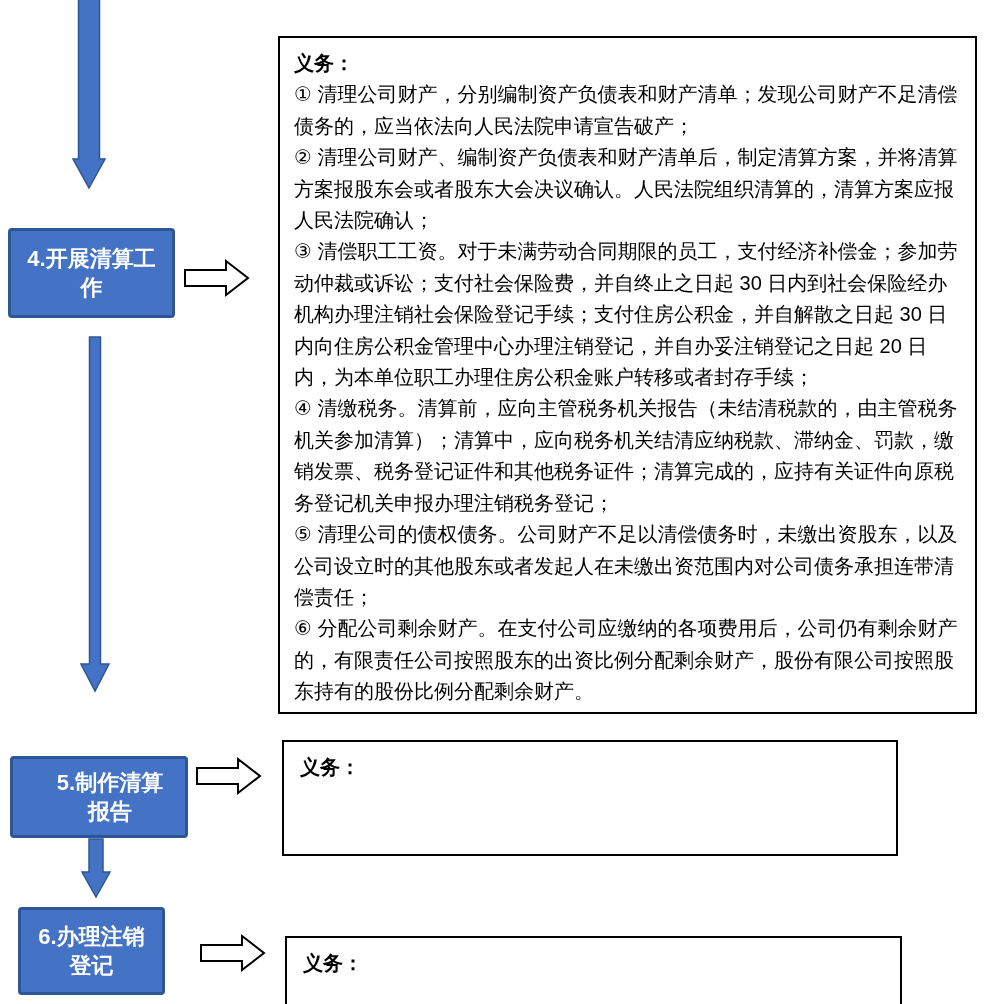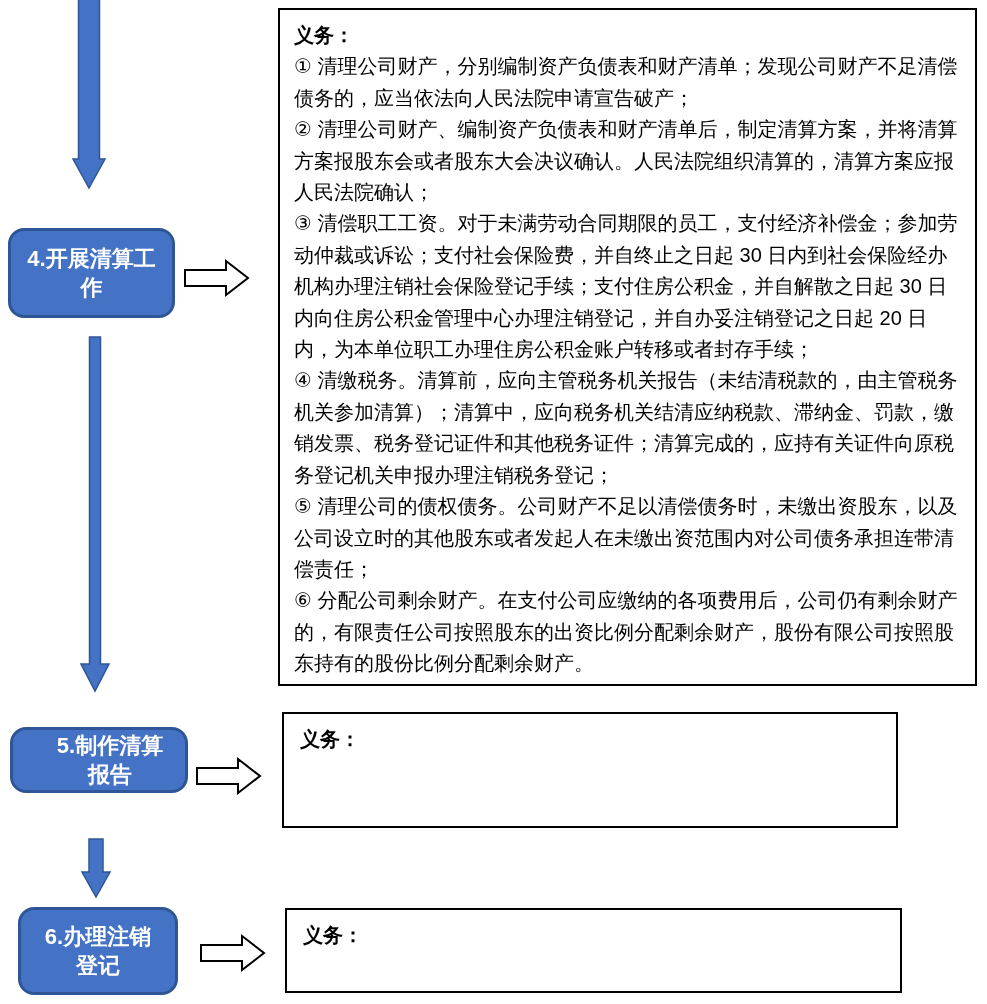--- a/index.html
+++ b/index.html
@@ -3,41 +3,42 @@
 <meta charset="utf-8">
 <style>
   html,body{margin:0;padding:0;background:#ffffff;}
   body{font-family:"Liberation Sans","DejaVu Sans",sans-serif;color:#000;}
   .canvas{position:relative;width:987px;height:1004px;background:#fff;overflow:hidden;}
 
   .node{
     position:absolute;
     background:#4472C4;
     border:3px solid #2E5697;
-    border-radius:16px;
+    border-radius:4px;
     color:#fff;
     font-weight:bold;
     font-size:22px;
     line-height:1.32;
     display:flex;align-items:center;justify-content:center;
     text-align:center;
     box-sizing:border-box;
     padding:4px 14px;
   }
   .node-4{left:8px;top:228px;width:167px;height:90px;}
-  .node-5{left:10px;top:727px;width:178px;height:66px;padding-left:36px;}
-  .node-6{left:18px;top:907px;width:160px;height:88px;}
+  .node-5{left:10px;top:756px;width:178px;height:82px;padding-left:36px;}
+  .node-6{left:18px;top:907px;width:147px;height:88px;}
 
   .duty-box{
     position:absolute;
     border:2px solid #000;
     background:#fff;
     box-sizing:border-box;
     font-size:20px;
     color:#000;
+    margin-top:28px;
   }
   .duty-box-4{left:278px;top:8px;width:699px;height:678px;padding:10px 14px;line-height:31.4px;}
   .duty-box-5{left:282px;top:712px;width:616px;height:116px;padding:10px 16px;line-height:31px;}
   .duty-box-6{left:285px;top:908px;width:617px;height:85px;padding:10px 16px;line-height:31px;}
   .duty-title{font-weight:bold;}
   .duty-item{margin:0;}
 
   .abs{position:absolute;}
   svg{display:block;overflow:visible;}
 </style>

